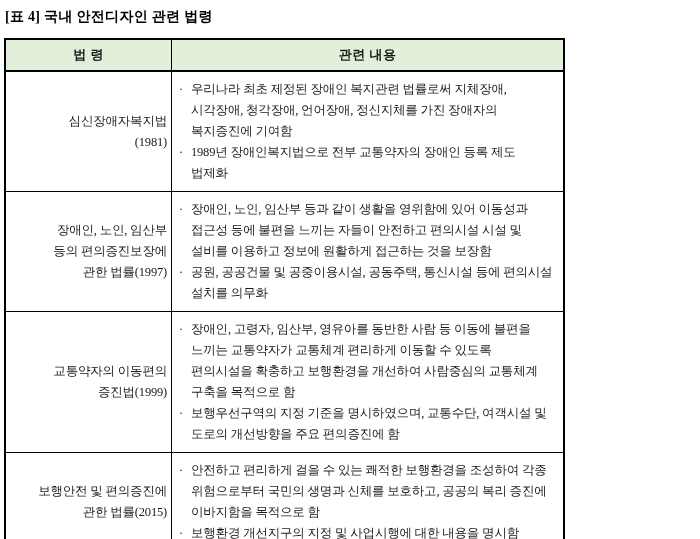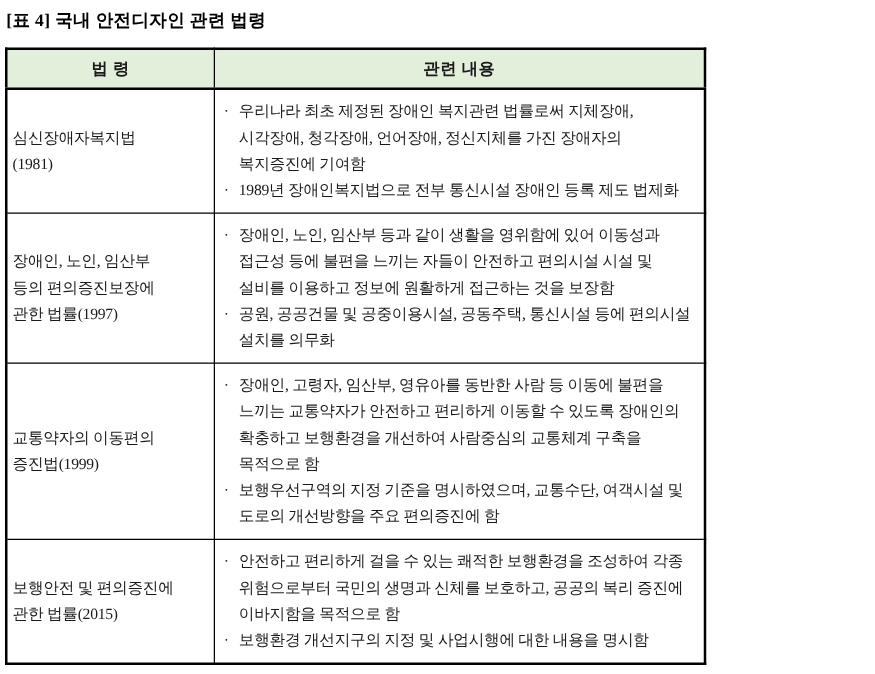--- a/index.html
+++ b/index.html
@@ -41,21 +41,21 @@
   table.law-table th {
     background: var(--header-bg, #e2efda);
     height: 28px;
     font-size: 13px;
     font-weight: bold;
     border-bottom-width: 2px;
     letter-spacing: 0.5px;
   }
   th.law-col { width: 163px; }
   td.law {
-    text-align: left;
+    text-align: right;
     vertical-align: middle;
     white-space: pre-line;
     font-size: 12.5px;
     line-height: 21px;
     padding: 6px 4px;
     letter-spacing: -0.2px;
   }
   td.content {
     vertical-align: middle;
     padding: 7px 8px 7px 7px;
@@ -95,21 +95,21 @@
       <tr>
         <td class="law">심신장애자복지법
 (1981)</td>
         <td class="content">
           <div class="bullet">
             <span class="marker">·</span>
             <span class="btext">우리나라 최초 제정된 장애인 복지관련 법률로써 지체장애, 시각장애, 청각장애, 언어장애, 정신지체를 가진 장애자의 복지증진에 기여함</span>
           </div>
           <div class="bullet">
             <span class="marker">·</span>
-            <span class="btext">1989년 장애인복지법으로 전부 통신시설 장애인 등록 제도 법제화</span>
+            <span class="btext">1989년 장애인복지법으로 전부 교통약자의 장애인 등록 제도 법제화</span>
           </div>
         </td>
       </tr>
       <tr>
         <td class="law">장애인, 노인, 임산부
 등의 편의증진보장에
 관한 법률(1997)</td>
         <td class="content">
           <div class="bullet">
             <span class="marker">·</span>
@@ -120,21 +120,21 @@
             <span class="btext">공원, 공공건물 및 공중이용시설, 공동주택, 통신시설 등에 편의시설 설치를 의무화</span>
           </div>
         </td>
       </tr>
       <tr>
         <td class="law">교통약자의 이동편의
 증진법(1999)</td>
         <td class="content">
           <div class="bullet">
             <span class="marker">·</span>
-            <span class="btext">장애인, 고령자, 임산부, 영유아를 동반한 사람 등 이동에 불편을 느끼는 교통약자가 안전하고 편리하게 이동할 수 있도록 장애인의 확충하고 보행환경을 개선하여 사람중심의 교통체계 구축을 목적으로 함</span>
+            <span class="btext">장애인, 고령자, 임산부, 영유아를 동반한 사람 등 이동에 불편을 느끼는 교통약자가 교통체계 편리하게 이동할 수 있도록 편의시설을 확충하고 보행환경을 개선하여 사람중심의 교통체계 구축을 목적으로 함</span>
           </div>
           <div class="bullet">
             <span class="marker">·</span>
             <span class="btext">보행우선구역의 지정 기준을 명시하였으며, 교통수단, 여객시설 및 도로의 개선방향을 주요 편의증진에 함</span>
           </div>
         </td>
       </tr>
       <tr>
         <td class="law">보행안전 및 편의증진에
 관한 법률(2015)</td>

